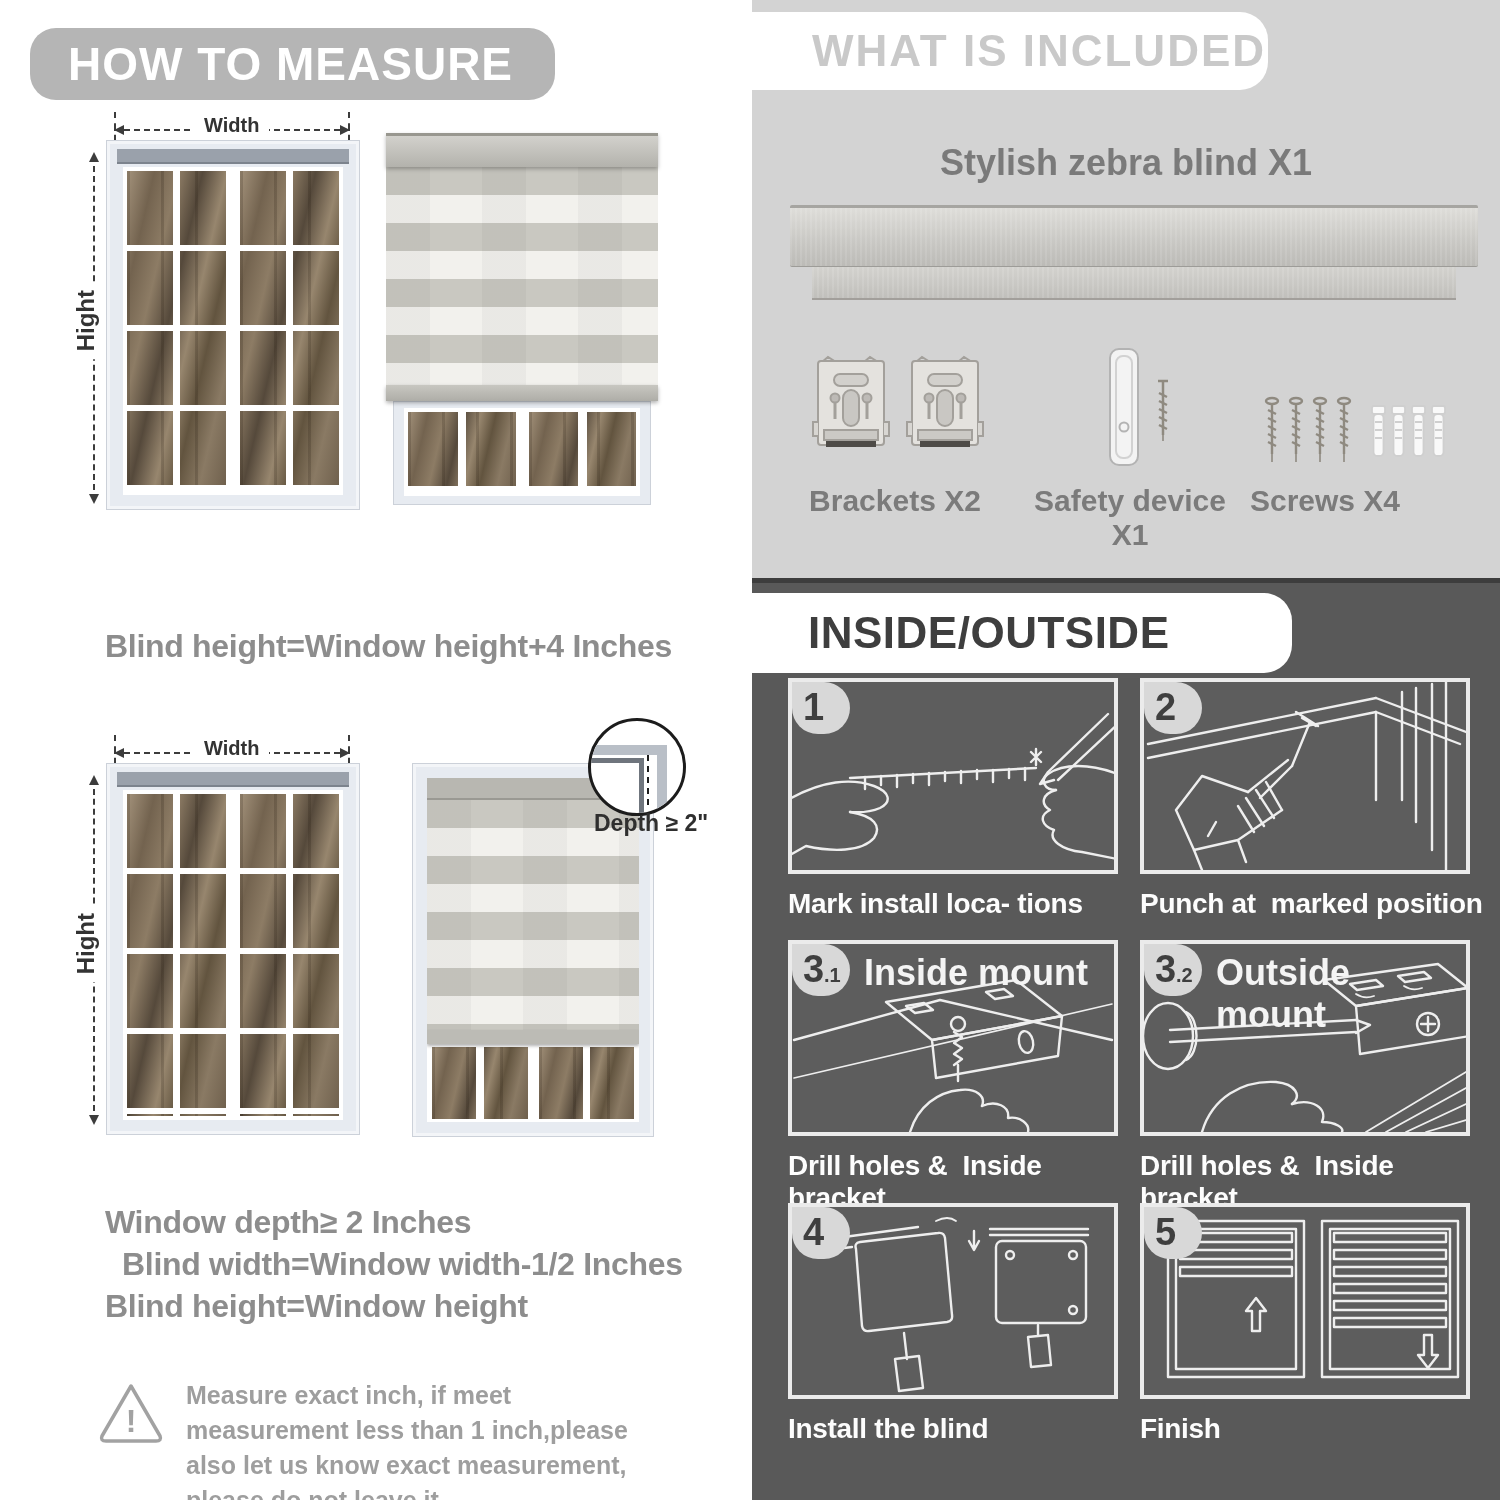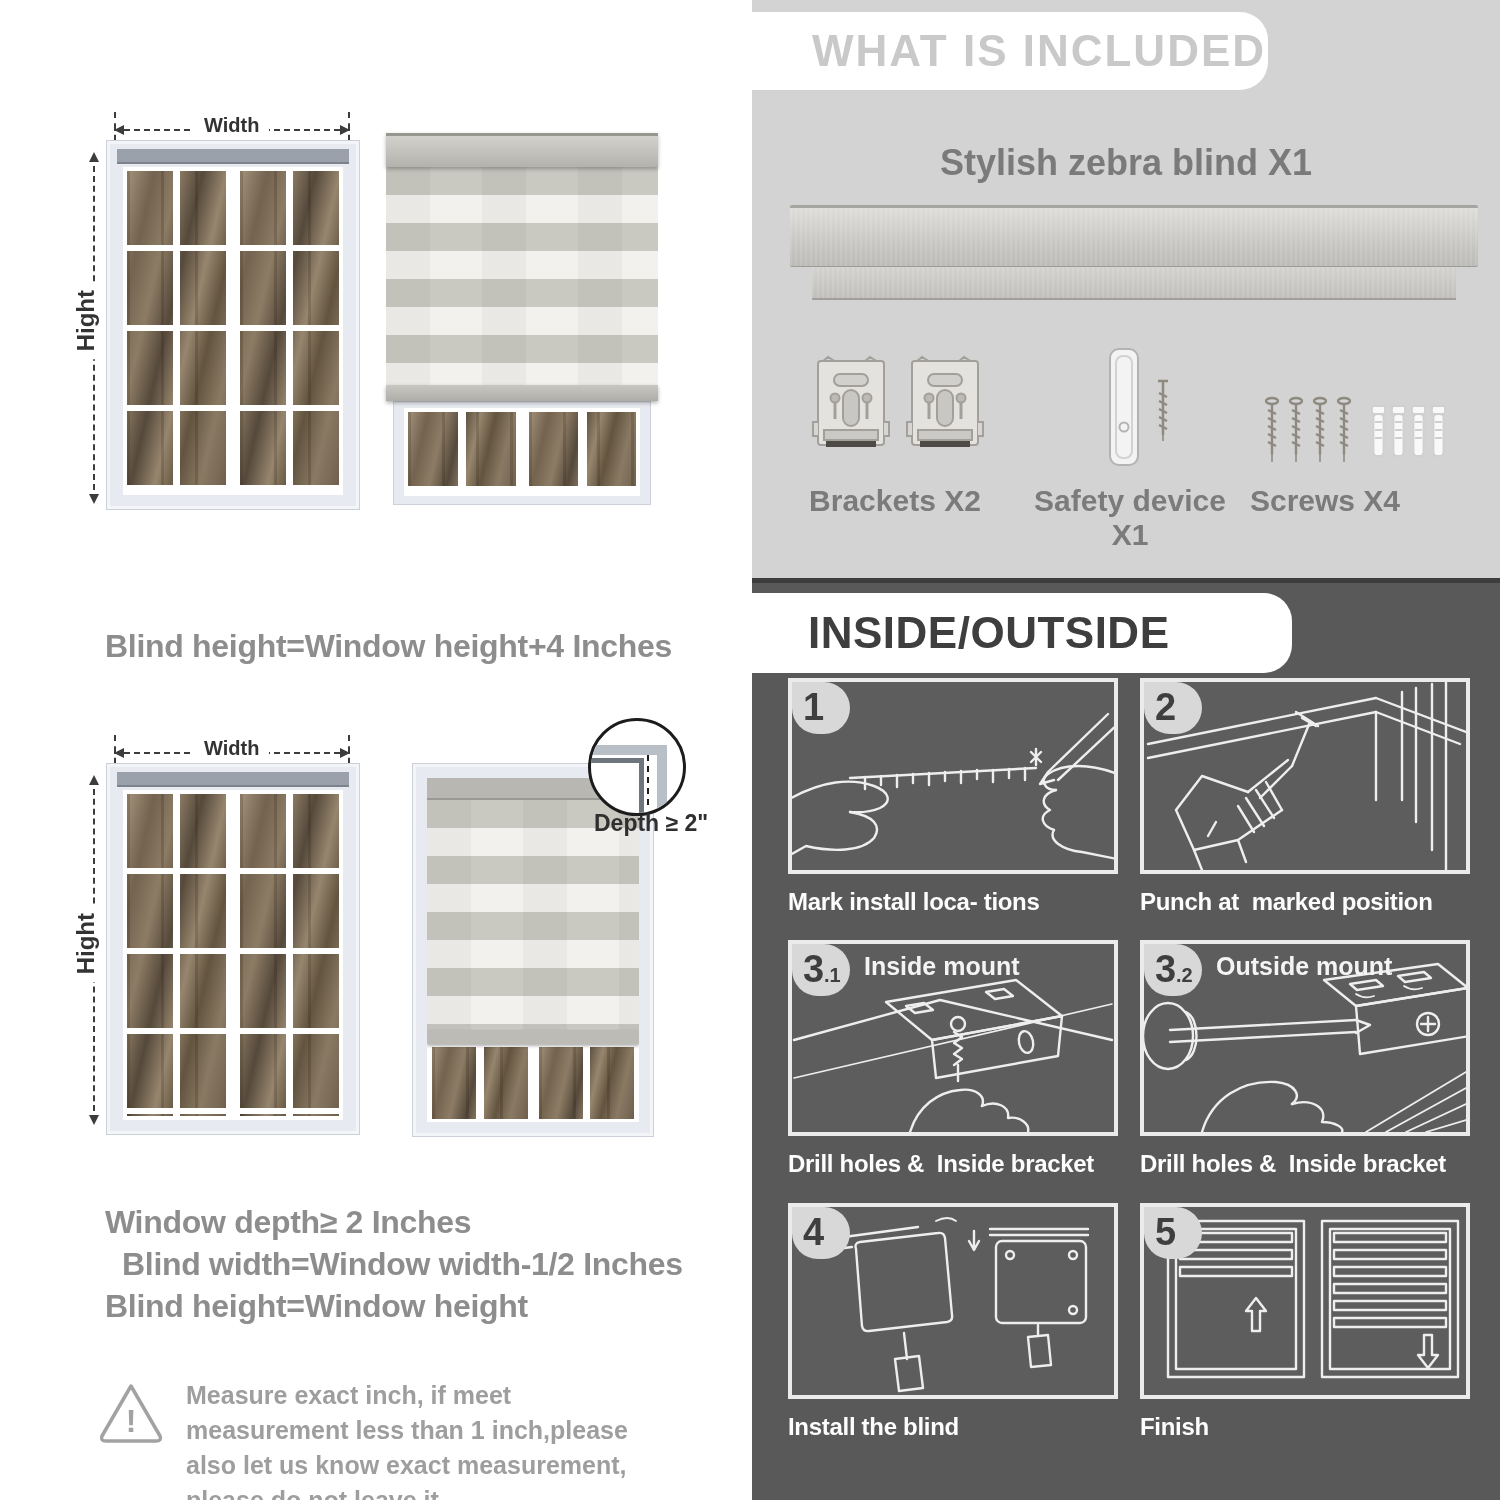--- a/index.html
+++ b/index.html
@@ -90,30 +90,31 @@
   
   .sec-mount{left:752px;top:578px;width:748px;height:922px;background:#595959;border-top:5px solid #3d3d3d;box-sizing:border-box;}
   .mnt-badge{left:0;top:10px;width:540px;height:80px;background:#ffffff;border-radius:0 28px 28px 0;
              color:#3e3e3e;font-size:44px;font-weight:bold;line-height:80px;padding-left:56px;
              letter-spacing:0.5px;box-sizing:border-box;}
   .panel{width:330px;height:196px;background:#5d5d5d;border:4px solid #ebebeb;box-sizing:border-box;}
   .badge-num{position:absolute;left:0;top:0;width:58px;height:52px;background:#d8d8d8;
              border-radius:0 28px 28px 28px;color:#3f3f3f;}
   .badge-num .n{font-size:38px;font-weight:bold;position:absolute;left:11px;top:4px;}
   .badge-num .s{font-size:20px;font-weight:bold;position:absolute;left:32px;top:20px;}
-  .inner-label{position:absolute;left:72px;top:8px;color:#f4f4f4;font-size:25px;font-weight:bold;}
-  .cap{color:#fdfdfd;font-size:24px;font-weight:bold;white-space:pre-wrap;letter-spacing:-0.3px;}
+  .inner-label{position:absolute;left:72px;top:8px;color:#f4f4f4;font-size:36px;font-weight:bold;}
+  .cap{color:#fdfdfd;font-size:28px;font-weight:bold;white-space:pre-wrap;letter-spacing:-0.3px;}
   .art{position:absolute;left:0;top:0;width:322px;height:188px;}
   .art g{stroke:#eeeeee;stroke-width:2.4;fill:none;stroke-linecap:round;stroke-linejoin:round;}
 </style>
 </head>
 <body>
 
 <div class="page">
 
+  <div class="abs htm-badge">HOW TO MEASURE</div>
 
   <div class="abs dim-h" style="left:114px;top:129px;width:236px;"></div>
   <div class="abs ah l" style="left:114px;top:125px;"></div>
   <div class="abs ah r" style="left:340px;top:125px;"></div>
   <div class="abs dim-v" style="left:114px;top:112px;height:40px;"></div>
   <div class="abs dim-v" style="left:348px;top:112px;height:40px;"></div>
   <div class="abs dim-label" style="left:194px;top:114px;">Width</div>
 
   <div class="abs dim-v" style="left:93px;top:156px;height:344px;"></div>
   <div class="abs ah u" style="left:89px;top:152px;"></div>

